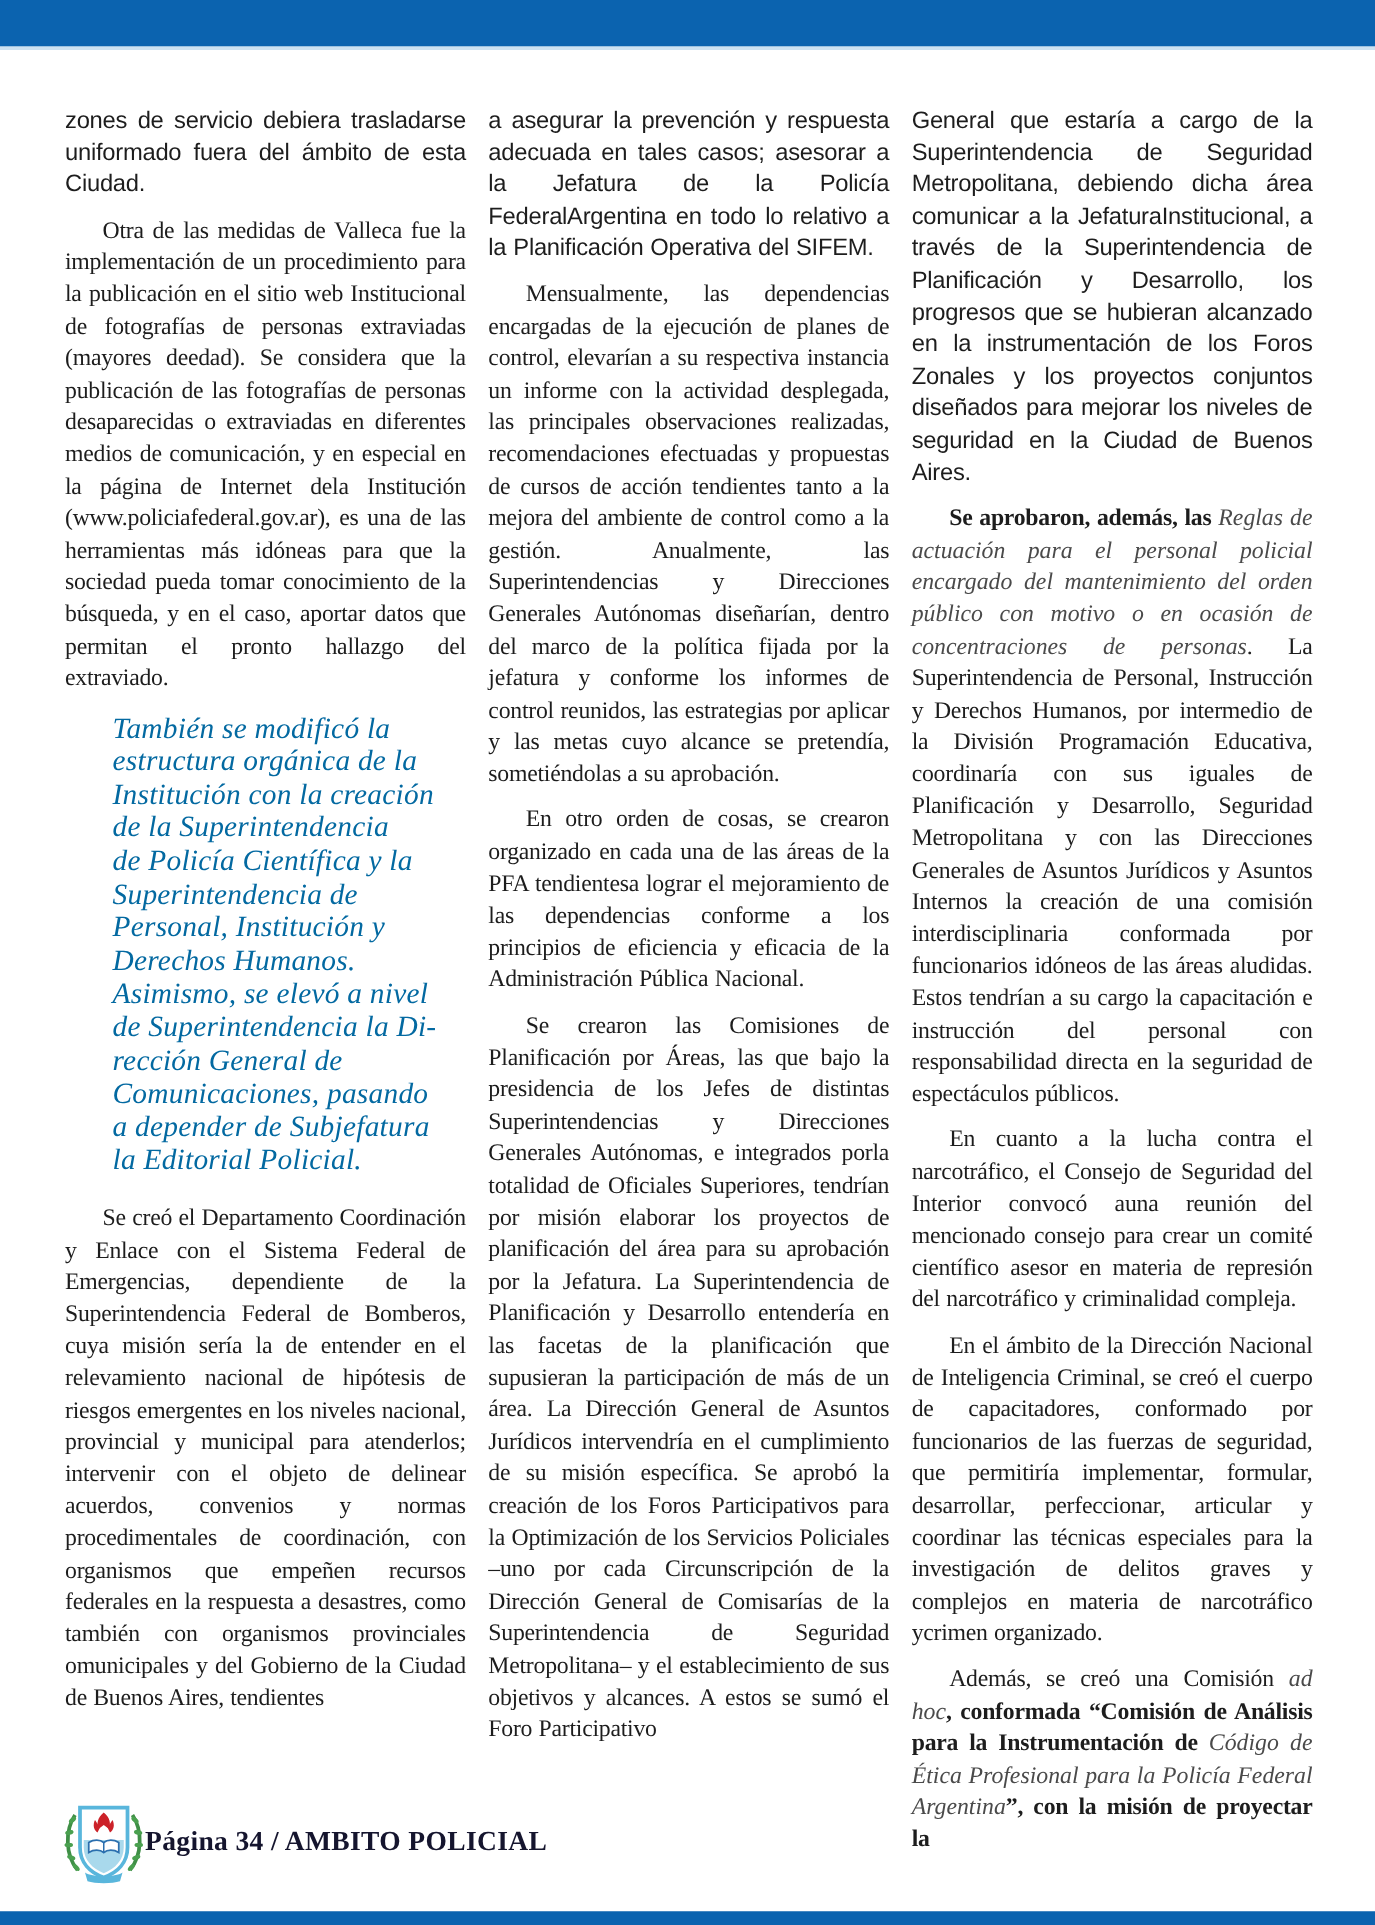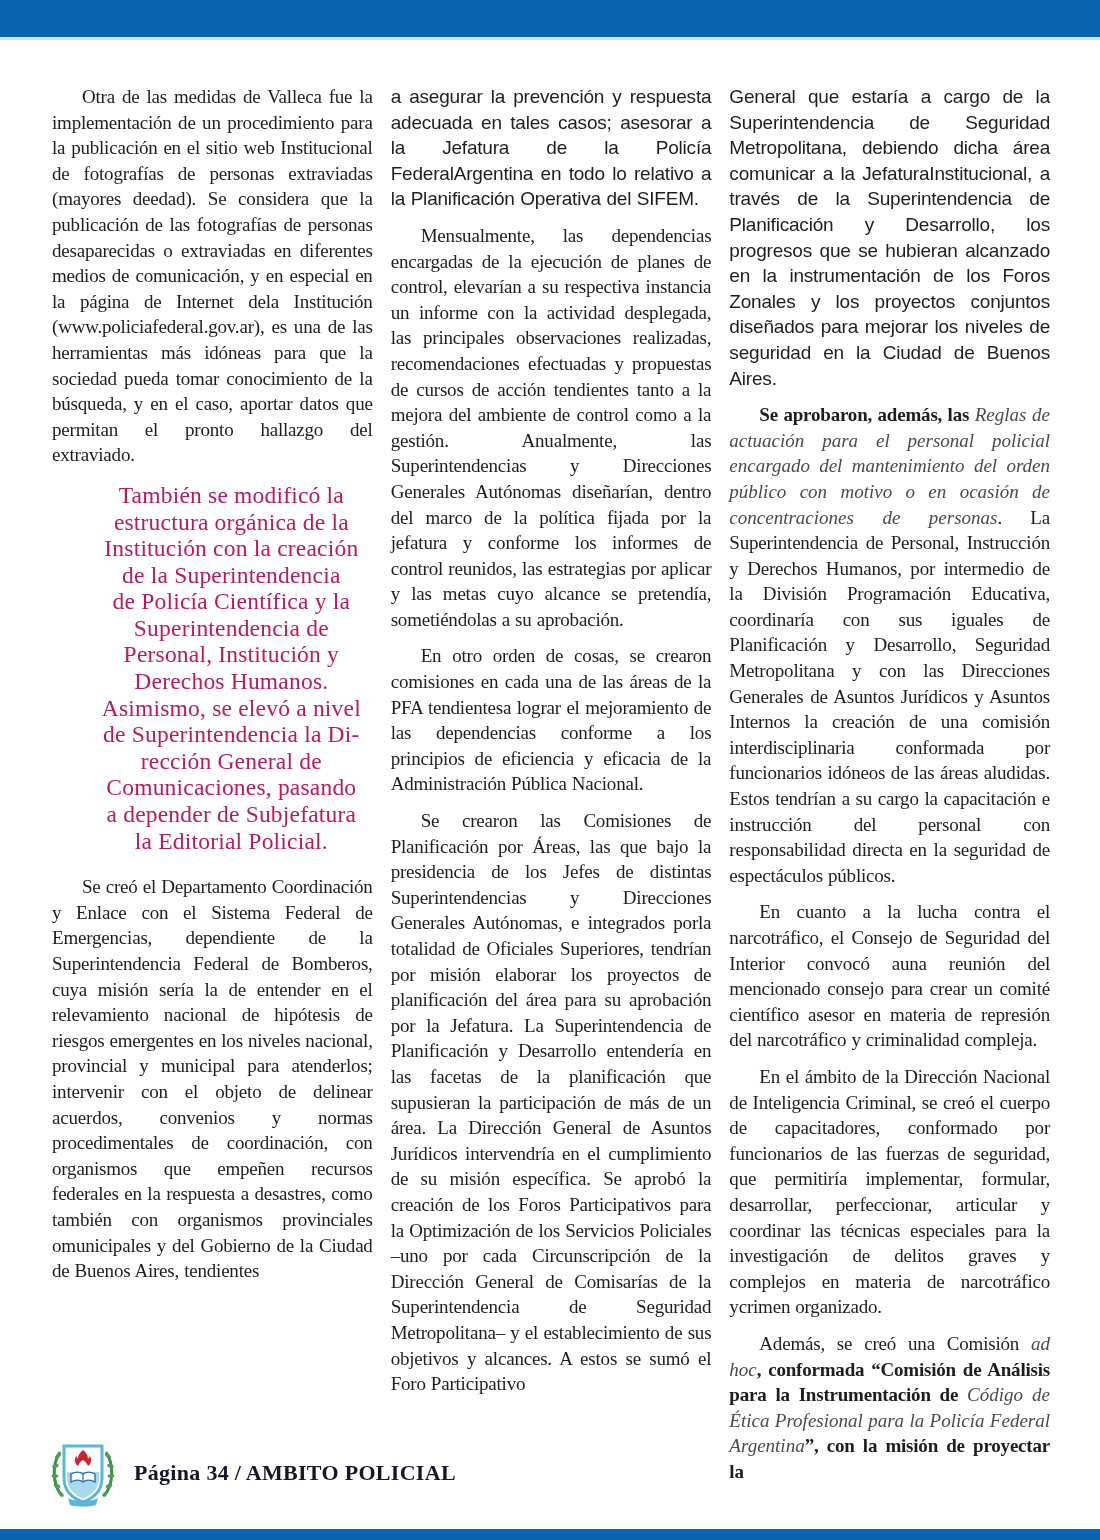--- a/index.html
+++ b/index.html
@@ -22,48 +22,48 @@
     display:flex; gap:18px;
   }
   .col { flex:1 1 0; min-width:0; }
   .para {
     font-size:19px; line-height:25.6px; text-align:justify;
     color:#1d1d1d; letter-spacing:-0.2px; margin-bottom:11px;
     word-spacing:0.5px;
   }
   .para.indent { text-indent:30px;font-family:Liberation Serif, serif; }
   .pull-quote {
-    font-family:"Liberation Serif", serif; 
-    font-size:23.5px; line-height:26.6px; color:#be185d;
+    font-family:"Liberation Serif", serif; font-style:italic;
+    font-size:23.5px; line-height:26.6px; color:#0369a1;
     white-space:pre-line; padding-left:38px; margin:14px 0 20px 0;
     letter-spacing:0.2px;
-    text-align:center;
   }
   .seg-italic { font-style:italic; color:#4a4a4a; letter-spacing:0; }
   .seg-bold { font-weight:bold; }
   .footer {
     position:absolute; left:50px; top:1438px;
-    display:flex; align-items:center; gap:18px;
+    display:flex; align-items:center; 
   }
   .footer-label {
     font-family:"Liberation Serif", serif; font-weight:bold;
     font-size:22px; color:#15152e; letter-spacing:0.3px;
   }
   .crest { width:66px; height:70px; display:block; }
 </style>
 </head>
 <body>
 
 <div class="page">
 
   <div class="top-bar"></div>
 
   <main class="content">
 
     <section class="col">
+      <p class="para">zones de servicio debiera trasladarse uniformado fuera del ámbito de esta Ciudad.</p>
       <p class="para indent">Otra de las medidas de Valleca fue la implementación de un procedimiento para la publicación en el sitio web Institucional de fotografías de personas extraviadas (mayores deedad). Se considera que la publicación de las fotografías de personas desaparecidas o extraviadas en diferentes medios de comunicación, y en especial en la página de Internet dela Institución (www.policiafederal.gov.ar), es una de las herramientas más idóneas para que la sociedad pueda tomar conocimiento de la búsqueda, y en el caso, aportar datos que permitan el pronto hallazgo del extraviado.</p>
       <blockquote class="pull-quote">También se modificó la
 estructura orgánica de la
 Institución con la creación
 de la Superintendencia
 de Policía Científica y la
 Superintendencia de
 Personal, Institución y
 Derechos Humanos.
 Asimismo, se elevó a nivel
@@ -71,21 +71,21 @@
 rección  General de
 Comunicaciones,  pasando
 a depender de Subjefatura
 la Editorial  Policial.</blockquote>
       <p class="para indent">Se creó el Departamento Coordinación y Enlace con el Sistema Federal de Emergencias, dependiente de la Superintendencia Federal de Bomberos, cuya misión sería la de entender en el relevamiento nacional de hipótesis de riesgos emergentes en los niveles nacional, provincial y municipal para atenderlos; intervenir con el objeto de delinear acuerdos, convenios y normas procedimentales de coordinación, con organismos que empeñen recursos federales en la respuesta a desastres, como también con organismos provinciales omunicipales y del Gobierno de la Ciudad de Buenos Aires, tendientes</p>
     </section>
 
     <section class="col">
       <p class="para">a asegurar la prevención y respuesta adecuada en tales casos; asesorar a la Jefatura de la Policía FederalArgentina en todo lo relativo a la Planificación Operativa del SIFEM.</p>
       <p class="para indent">Mensualmente, las dependencias encargadas de la ejecución de planes de control, elevarían a su respectiva instancia un informe con la actividad desplegada, las principales observaciones realizadas, recomendaciones efectuadas y propuestas de cursos de acción tendientes tanto a la mejora del ambiente de control como a la gestión. Anualmente, las Superintendencias y Direcciones Generales Autónomas diseñarían, dentro del marco de la política fijada por la jefatura y conforme los informes de control reunidos, las estrategias por aplicar y las metas cuyo alcance se pretendía, sometiéndolas a su aprobación.</p>
-      <p class="para indent">En otro orden de cosas, se crearon comisiones en cada una de las áreas de la PFA tendientesa lograr el mejoramiento de las dependencias conforme a los principios de eficiencia y eficacia de la Administración Pública Nacional.</p>
+      <p class="para indent">En otro orden de cosas, se crearon organizado en cada una de las áreas de la PFA tendientesa lograr el mejoramiento de las dependencias conforme a los principios de eficiencia y eficacia de la Administración Pública Nacional.</p>
       <p class="para indent">Se crearon las Comisiones de Planificación por Áreas, las que bajo la presidencia de los Jefes de distintas Superintendencias y Direcciones Generales Autónomas, e integrados porla totalidad de Oficiales Superiores, tendrían por misión elaborar los proyectos de planificación del área para su aprobación por la Jefatura. La Superintendencia de Planificación y Desarrollo entendería en las facetas de la planificación que supusieran la participación de más de un área. La Dirección General de Asuntos Jurídicos intervendría en el cumplimiento de su misión específica. Se aprobó la creación de los Foros Participativos para la Optimización de los Servicios Policiales –uno por cada Circunscripción de la Dirección General de Comisarías de la Superintendencia de Seguridad Metropolitana– y el establecimiento de sus objetivos y alcances. A estos se sumó el Foro Participativo</p>
     </section>
 
     <section class="col">
       <p class="para">General que estaría a cargo de la Superintendencia de Seguridad Metropolitana, debiendo dicha área comunicar a la JefaturaInstitucional, a través de la Superintendencia de Planificación y Desarrollo, los progresos que se hubieran alcanzado en la instrumentación de los Foros Zonales y los proyectos conjuntos diseñados para mejorar los niveles de seguridad en la Ciudad de Buenos Aires.</p>
 
       <p class="para indent"><span class="seg-bold">Se aprobaron, además, las </span><span class="seg-italic">Reglas de actuación para el personal policial encargado del mantenimiento del orden público con motivo o en ocasión de concentraciones de personas</span><span>. La Superintendencia de Personal, Instrucción y Derechos Humanos, por intermedio de la División Programación Educativa, coordinaría con sus iguales de Planificación y Desarrollo, Seguridad Metropolitana y con las Direcciones Generales de Asuntos Jurídicos y Asuntos Internos la creación de una comisión interdisciplinaria conformada por funcionarios idóneos de las áreas aludidas. Estos tendrían a su cargo la capacitación e instrucción del personal con responsabilidad directa en la seguridad de espectáculos públicos.</span></p>
 
       <p class="para indent">En cuanto a la lucha contra el narcotráfico, el Consejo de Seguridad del Interior convocó auna reunión del mencionado consejo para crear un comité científico asesor en materia de represión del narcotráfico y criminalidad compleja.</p>
       <p class="para indent">En el ámbito de la Dirección Nacional de Inteligencia Criminal, se creó el cuerpo de capacitadores, conformado por funcionarios de las fuerzas de seguridad, que permitiría implementar, formular, desarrollar, perfeccionar, articular y coordinar las técnicas especiales para la investigación de delitos graves y complejos en materia de narcotráfico ycrimen organizado.</p>

